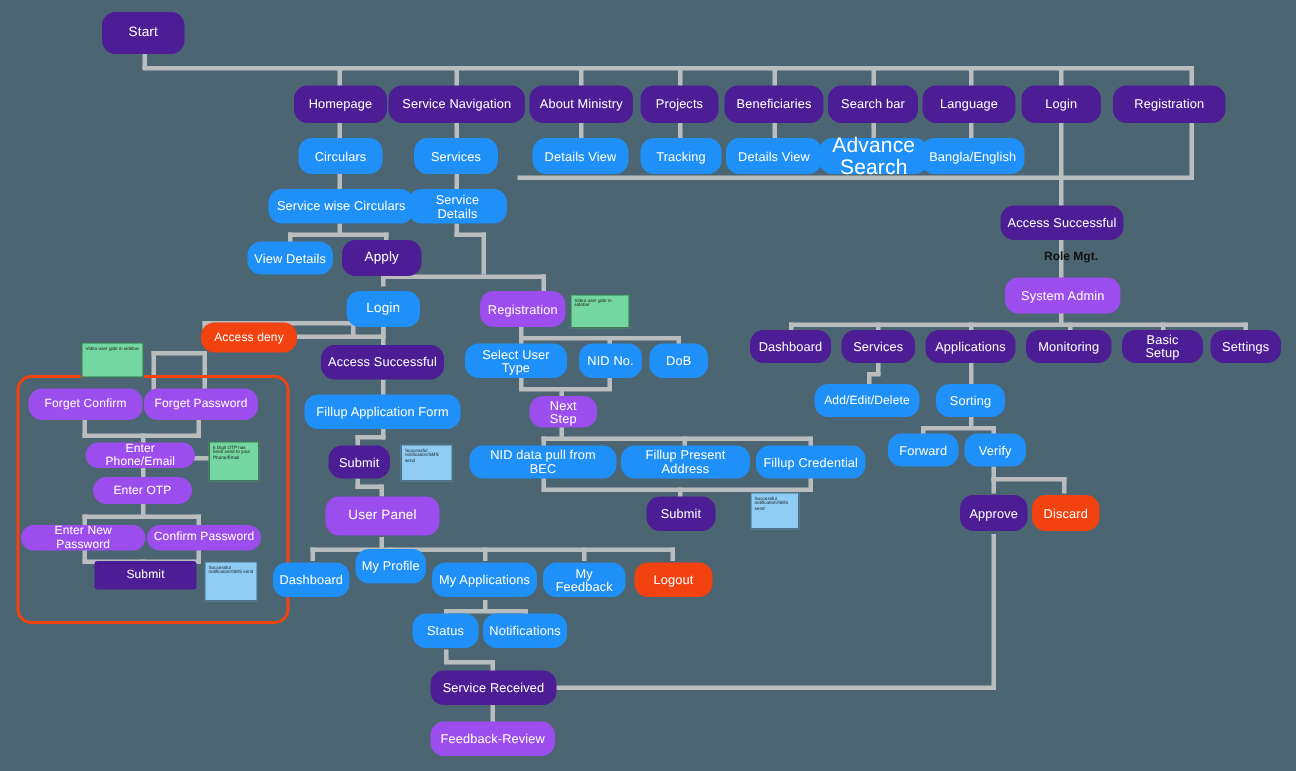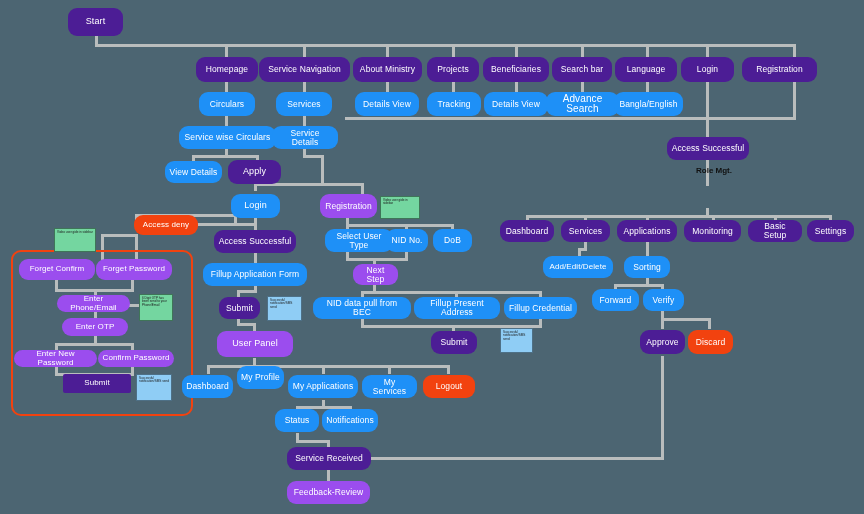--- a/index.html
+++ b/index.html
@@ -220,21 +220,21 @@
     </div>
   <div class="node blue" style="left:355px;top:92px;width:64px;height:24px;font-size:8.5px;">
       <span>Details View</span>
     </div>
   <div class="node blue" style="left:427px;top:92px;width:54px;height:24px;font-size:8.5px;">
       <span>Tracking</span>
     </div>
   <div class="node blue" style="left:484px;top:92px;width:64px;height:24px;font-size:8.5px;">
       <span>Details View</span>
     </div>
-  <div class="node blue" style="left:546px;top:92px;width:73px;height:24px;font-size:10px;">
+  <div class="node blue" style="left:546px;top:92px;width:73px;height:24px;font-size:14px;">
       <span>Advance Search</span>
     </div>
   <div class="node blue" style="left:614px;top:92px;width:69px;height:24px;font-size:8.5px;">
       <span>Bangla/English</span>
     </div>
 
   <div class="node blue" style="left:179px;top:126px;width:97px;height:23px;font-size:8.5px;">
       <span>Service wise Circulars</span>
     </div>
   <div class="node blue" style="left:272px;top:126px;width:66px;height:23px;font-size:8.5px;">
@@ -245,35 +245,38 @@
       <span>View Details</span>
     </div>
   <div class="node green" style="left:228px;top:160px;width:53px;height:24px;font-size:9px;">
       <span>Apply</span>
     </div>
 
   <div class="node green" style="left:667px;top:137px;width:82px;height:23px;font-size:8.5px;">
       <span>Access Successful</span>
     </div>
   <div class="lbl" style="left:684px;top:166px;font-size:8px;padding-left:12px;"><span>Role Mgt.</span></div>
+  <div class="node purple" style="left:670px;top:185px;width:77px;height:24px;font-size:8.5px;">
+      <span>System Admin</span>
+    </div>
 
   <div class="node red" style="left:134px;top:215px;width:64px;height:20px;font-size:8px;">
       <span>Access deny</span>
     </div>
   <div class="node blue" style="left:231px;top:194px;width:49px;height:24px;font-size:9px;">
       <span>Login</span>
     </div>
   <div class="node purple" style="left:320px;top:194px;width:57px;height:24px;font-size:8.5px;">
       <span>Registration</span>
     </div>
   <div class="node green" style="left:214px;top:230px;width:82px;height:23px;font-size:8.5px;">
       <span>Access Successful</span>
     </div>
 
-  <div class="node blue" style="left:325px;top:229px;width:68px;height:23px;font-size:8.5px;">
+  <div class="node blue" style="left:310px;top:229px;width:68px;height:23px;font-size:8.5px;">
       <span>Select User Type</span>
     </div>
   <div class="node blue" style="left:386px;top:229px;width:42px;height:23px;font-size:8.5px;">
       <span>NID No.</span>
     </div>
   <div class="node blue" style="left:433px;top:229px;width:39px;height:23px;font-size:8.5px;">
       <span>DoB</span>
     </div>
 
   <div class="node green" style="left:500px;top:220px;width:54px;height:22px;font-size:8.5px;">
@@ -369,21 +372,21 @@
   <div class="node blue" style="left:182px;top:375px;width:51px;height:23px;font-size:8.5px;">
       <span>Dashboard</span>
     </div>
   <div class="node blue" style="left:237px;top:366px;width:47px;height:23px;font-size:8.5px;text-align:right;">
       <span>My Profile</span>
     </div>
   <div class="node blue" style="left:288px;top:375px;width:70px;height:23px;font-size:8.5px;">
       <span>My Applications</span>
     </div>
   <div class="node blue" style="left:362px;top:375px;width:55px;height:23px;font-size:8.5px;">
-      <span>My Services</span>
+      <span>My Feedback</span>
     </div>
   <div class="node red" style="left:423px;top:375px;width:52px;height:23px;font-size:8.5px;">
       <span>Logout</span>
     </div>
 
   <div class="node blue" style="left:275px;top:409px;width:44px;height:23px;font-size:8.5px;">
       <span>Status</span>
     </div>
   <div class="node blue" style="left:322px;top:409px;width:56px;height:23px;font-size:8.5px;">
       <span>Notifications</span>

